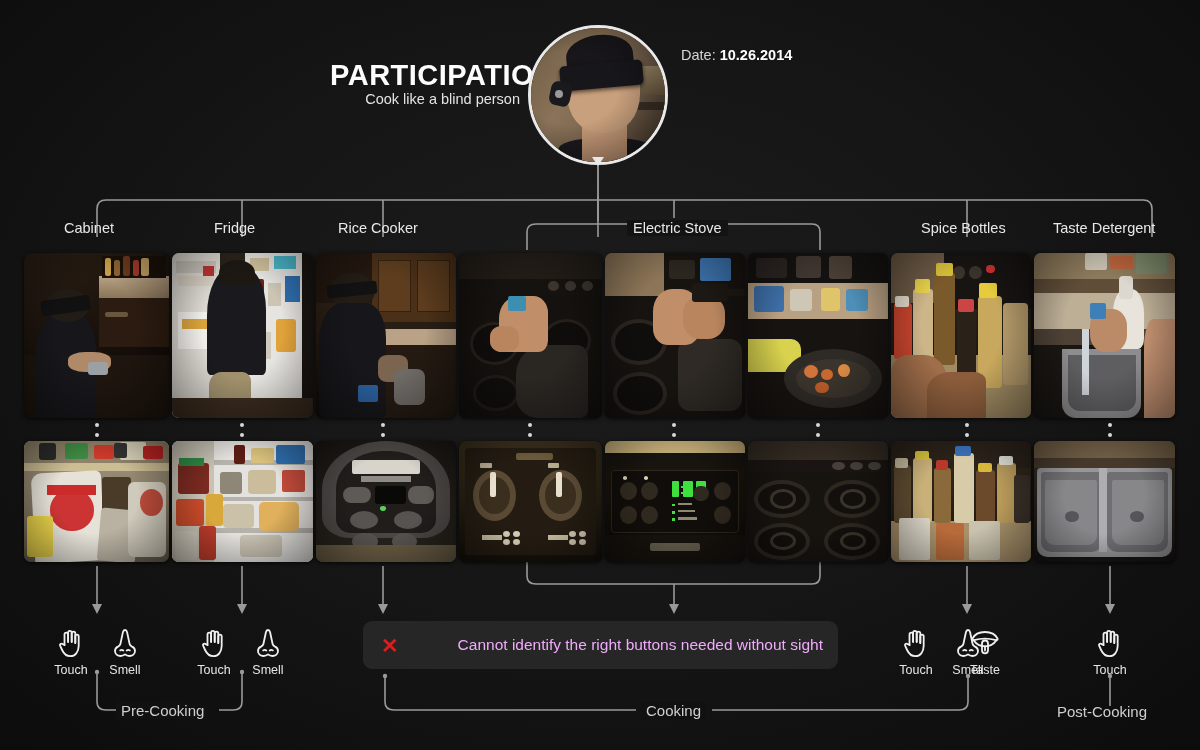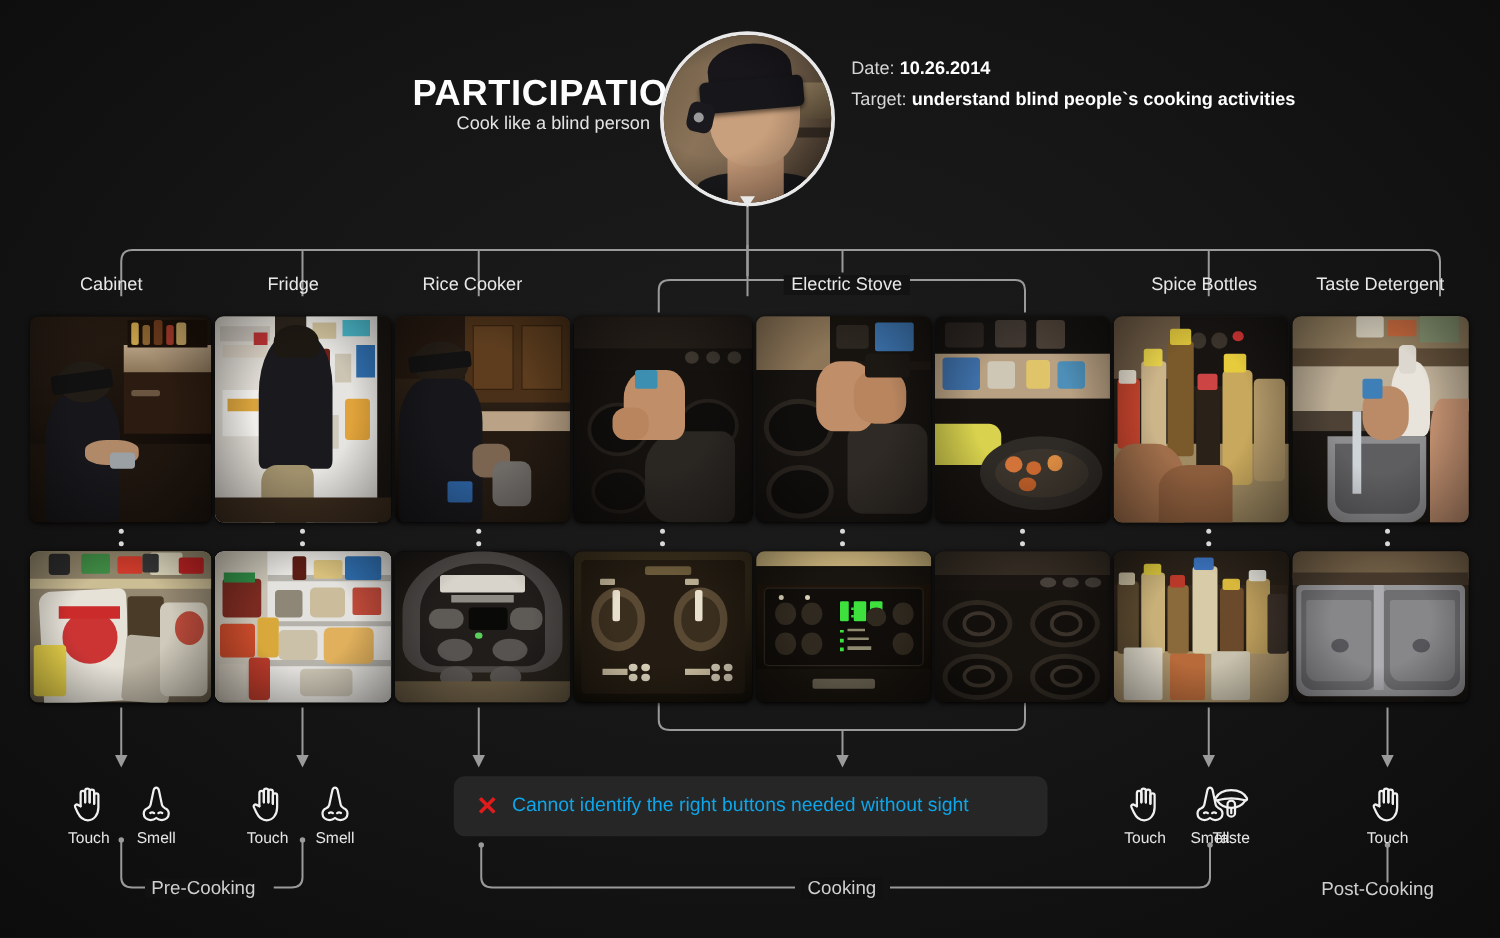--- a/index.html
+++ b/index.html
@@ -98,21 +98,21 @@
   .dots { position: absolute; width: 4px; }
   .dots i { display:block; width:4px; height:4px; background:#d8d8d8; border-radius:50%; margin-bottom:6px; }
 
   
   .warn {
     position: absolute; left: 363px; top: 621px; width: 475px; height: 48px;
     background: #262626; border-radius: 9px;
     display: flex; align-items: center; padding-left: 18px; gap: 11px;
   }
   .warn-x { font-size: 21px; font-weight: 700; color: #e01b1b; line-height: 1; }
-  .warn-text { font-size: 15.5px; color: #0ea5e9; white-space: nowrap; }
+  .warn-text { font-size: 15.5px; color: #f0abfc; white-space: nowrap; margin-left: 48px; }
 
   
   .sense { position: absolute; width: 56px; text-align: center; }
   .sense-ico { height: 34px; display:flex; align-items:flex-end; justify-content:center; }
   .sense-lbl { font-size: 12.5px; color: #e6e6e6; margin-top: 4px; }
 
   
   .phase {
     position: absolute; font-size: 15px; color: #cfcfcf; white-space: nowrap;
   }
@@ -143,24 +143,20 @@
         <div class="av-shadow"></div>
       </div>
     </div>
     <div class="avatar-stem"></div>
   </div>
 
   <div class="meta">
     <div class="meta-row">
       <span>Date:</span>
       <b>10.26.2014</b>
-    </div>
-    <div class="meta-row">
-      <span>Target:</span>
-      <b>understand blind people`s cooking activities</b>
     </div>
   </div>
 
   <svg class="svg-layer">
     <g fill="none" stroke="#9a9a9a" stroke-width="1.6">
 
       <path d="M598,196 L598,237"></path>
       <path d="M97,237 L97,209 Q97,200 106,200 L1143,200 Q1152,200 1152,209 L1152,237"></path>
       <path d="M242,200 L242,237"></path>
       <path d="M383,200 L383,237"></path>

